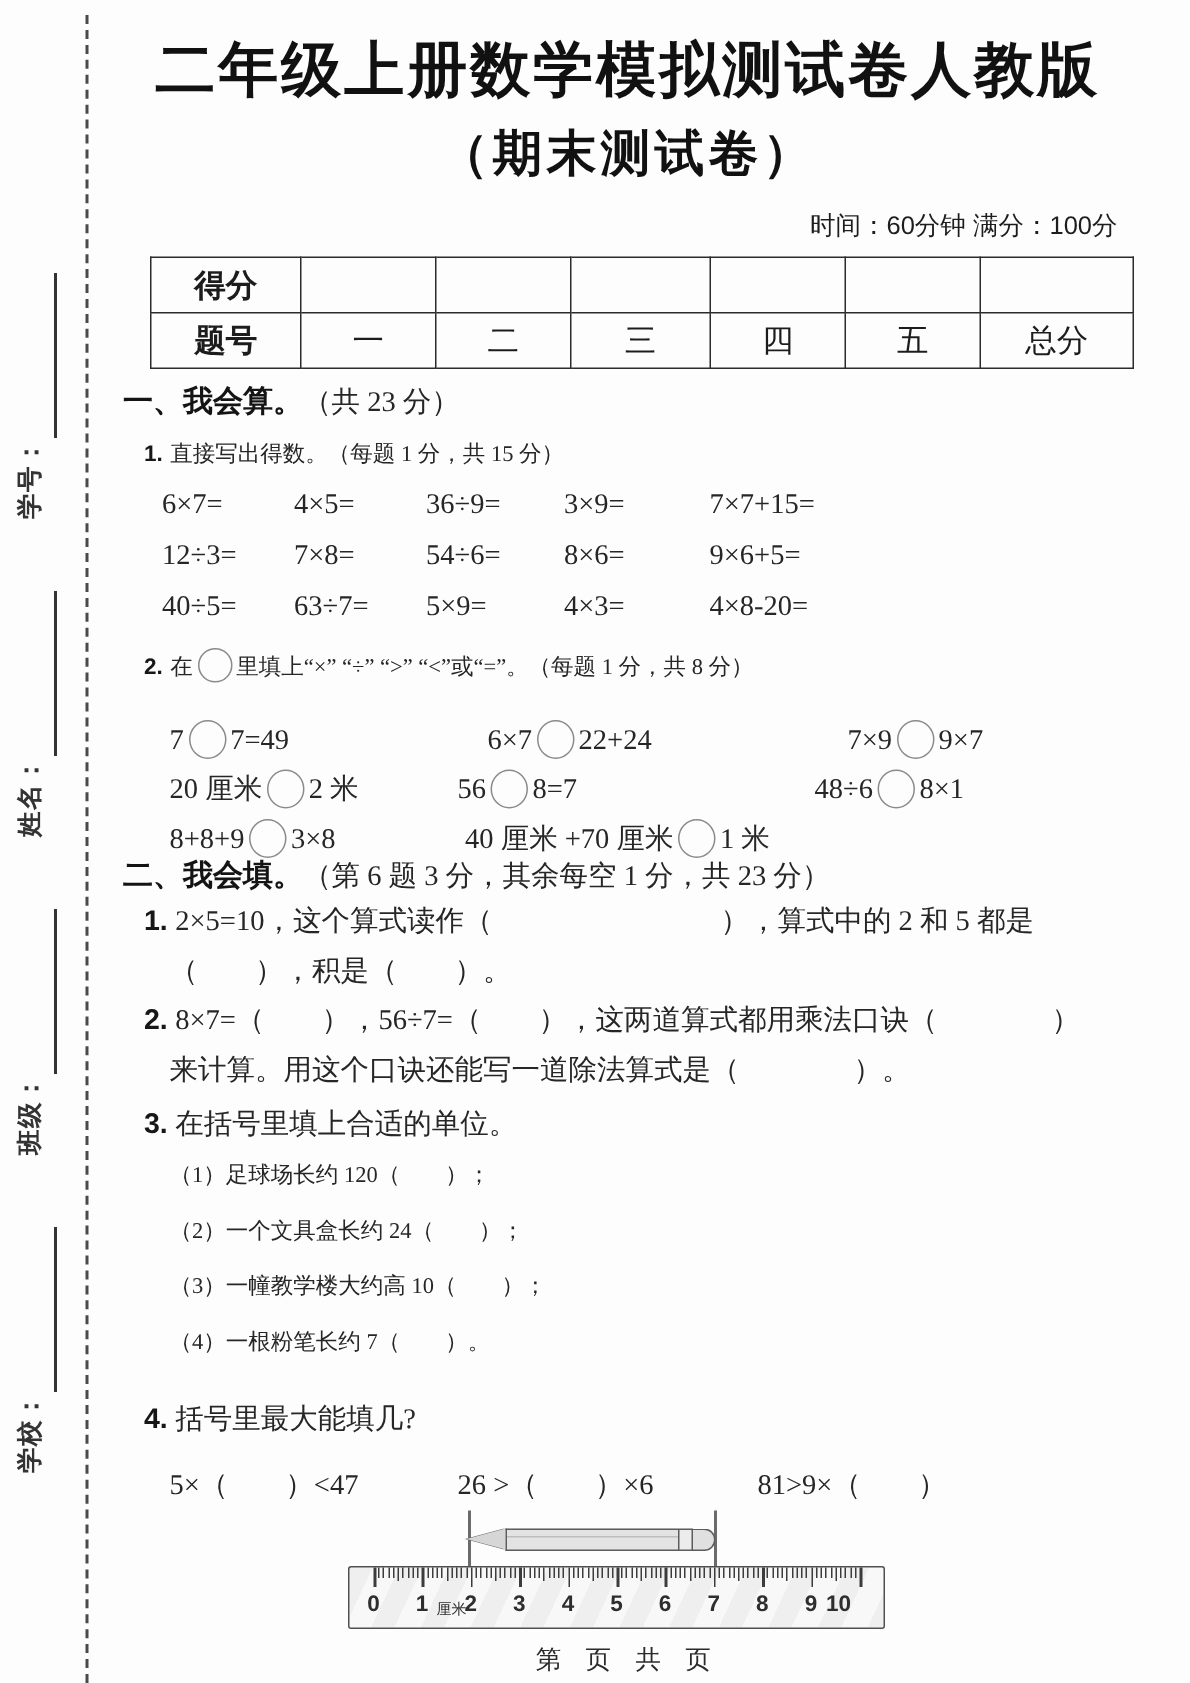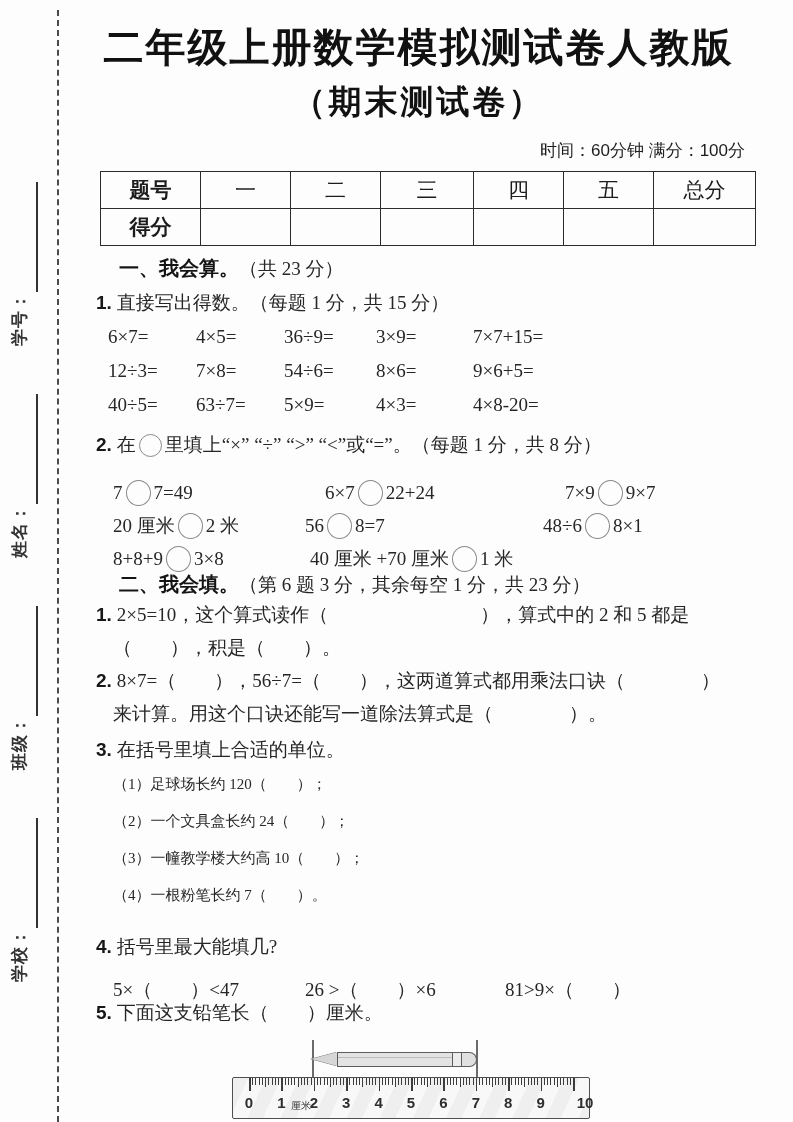--- a/index.html
+++ b/index.html
@@ -29,24 +29,24 @@
 
   
   table.score { border-collapse:collapse; margin-top:9px; margin-left:18px; width:655px; table-layout:fixed; }
   table.score td { border:1.6px solid #2b2b2b; height:37px; text-align:center; font-size:21px; color:#1c1c1c; }
   table.score td.lab { font-weight:bold; }
   col.c0 { width:100px; } col.c1,col.c2,col.c5 { width:90px; } col.c3 { width:93px; }
   col.c4 { width:90px; } col.c6 { width:102px; }
 
   
   .sec-head { margin-top:9px; font-size:20px; line-height:26px; }
-  .sec-head .b { font-weight:bold; font-family:"Liberation Sans","DejaVu Sans",sans-serif; color:#141414;margin-left:37px; }
+  .sec-head .b { font-weight:bold; font-family:"Liberation Sans","DejaVu Sans",sans-serif; color:#141414; }
   .sec-head .r { font-size:19px; color:#262626; }
 
-  .q-head { margin-top:8px; margin-left:14px; font-size:19px; line-height:26px; }
+  .q-head { margin-top:8px; margin-left:14px; font-size:15px; line-height:26px; }
   .q-num { font-weight:bold; font-family:"Liberation Sans","DejaVu Sans",sans-serif; margin-right:5px; color:#171717; }
 
   
   .arith { margin-top:10px; padding-left:26px; display:grid; grid-template-columns:88px 88px 92px 97px 1fr;
            row-gap:13px; font-size:19px; line-height:21px; }
 
   
   .circ { display:inline-block; width:25px; height:26px; border:1.3px solid #8a8a8a; border-radius:50%;
           vertical-align:-7px; margin:0 3px; background:#fdfdfd; }
   .circ.sm { width:23px; height:23px; vertical-align:-6px; }
@@ -122,36 +122,36 @@
           <col class="c0">
           <col class="c1">
           <col class="c2">
           <col class="c3">
           <col class="c4">
           <col class="c5">
           <col class="c6">
         </colgroup>
       <tbody>
           <tr>
+        <td class="lab">得分</td>
+        <td></td>
+        <td></td>
+        <td></td>
+        <td></td>
+        <td></td>
+        <td></td>
+      </tr>
+      <tr>
         <td class="lab">题号</td>
         <td>一</td>
         <td>二</td>
         <td>三</td>
         <td>四</td>
         <td>五</td>
         <td>总分</td>
-      </tr>
-      <tr>
-        <td class="lab">得分</td>
-        <td></td>
-        <td></td>
-        <td></td>
-        <td></td>
-        <td></td>
-        <td></td>
       </tr>
     </tbody>
       </table>
 
     <div class="sec-head">
       <span class="b">一、我会算。</span><span class="r">（共 23 分）</span>
     </div>
 
     <div class="q-head">
       <span class="q-num">1.</span><span>直接写出得数。（每题 1 分，共 15 分）</span>
@@ -218,23 +218,20 @@
 
     <div class="fill-line" style="margin-top:16px;">
       <span class="q-num">4.</span><span>括号里最大能填几?</span>
     </div>
     <div class="posrow">
       <span class="item" style="left:31px">5×（　　）&lt;47</span>
       <span class="item" style="left:223px">26 &gt;（　　）×6</span>
       <span class="item" style="left:423px">81&gt;9×（　　）</span>
     </div>
 
-    <div class="fill-line">
-      <span class="q-num">5.</span><span>下面这支铅笔长（　　）厘米。</span>
-    </div>
 
     <div class="figure">
       <div class="guide" style="left:230px;"></div>
       <div class="guide" style="left:394px;"></div>
       <div class="pencil-tip"></div>
       <div class="pencil-body">
           <div class="grain"></div>
         </div>
       <div class="pencil-ferrule"></div>
       <div class="pencil-cap"></div>
@@ -345,21 +342,21 @@
         <span class="num" style="left:16px">0</span>
         <span class="num" style="left:48.4px">1</span>
         <span class="num" style="left:80.8px">2</span>
         <span class="num" style="left:113.2px">3</span>
         <span class="num" style="left:145.6px">4</span>
         <span class="num" style="left:178px">5</span>
         <span class="num" style="left:210.4px">6</span>
         <span class="num" style="left:242.8px">7</span>
         <span class="num" style="left:275.2px">8</span>
         <span class="num" style="left:307.6px">9</span>
-        <span class="num" style="left:352px">10</span>
+        <span class="num" style="left:326px">10</span>
         <span class="unit">厘米</span>
       </div>
     </div>
 
     <div class="footer">第 页 共 页</div>
 
   </div>
 </div>
 
 </body></html>

